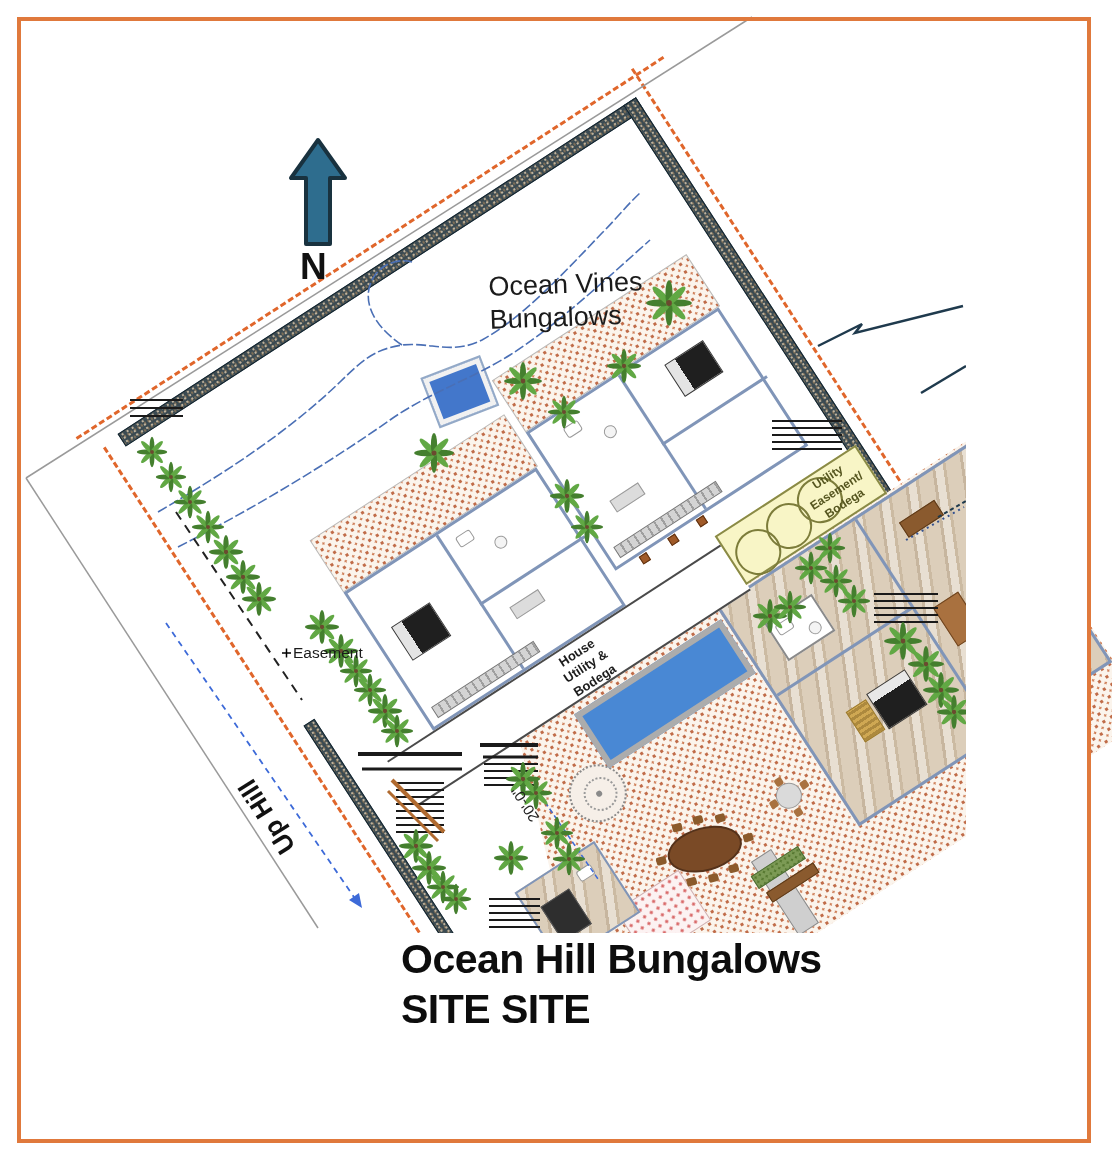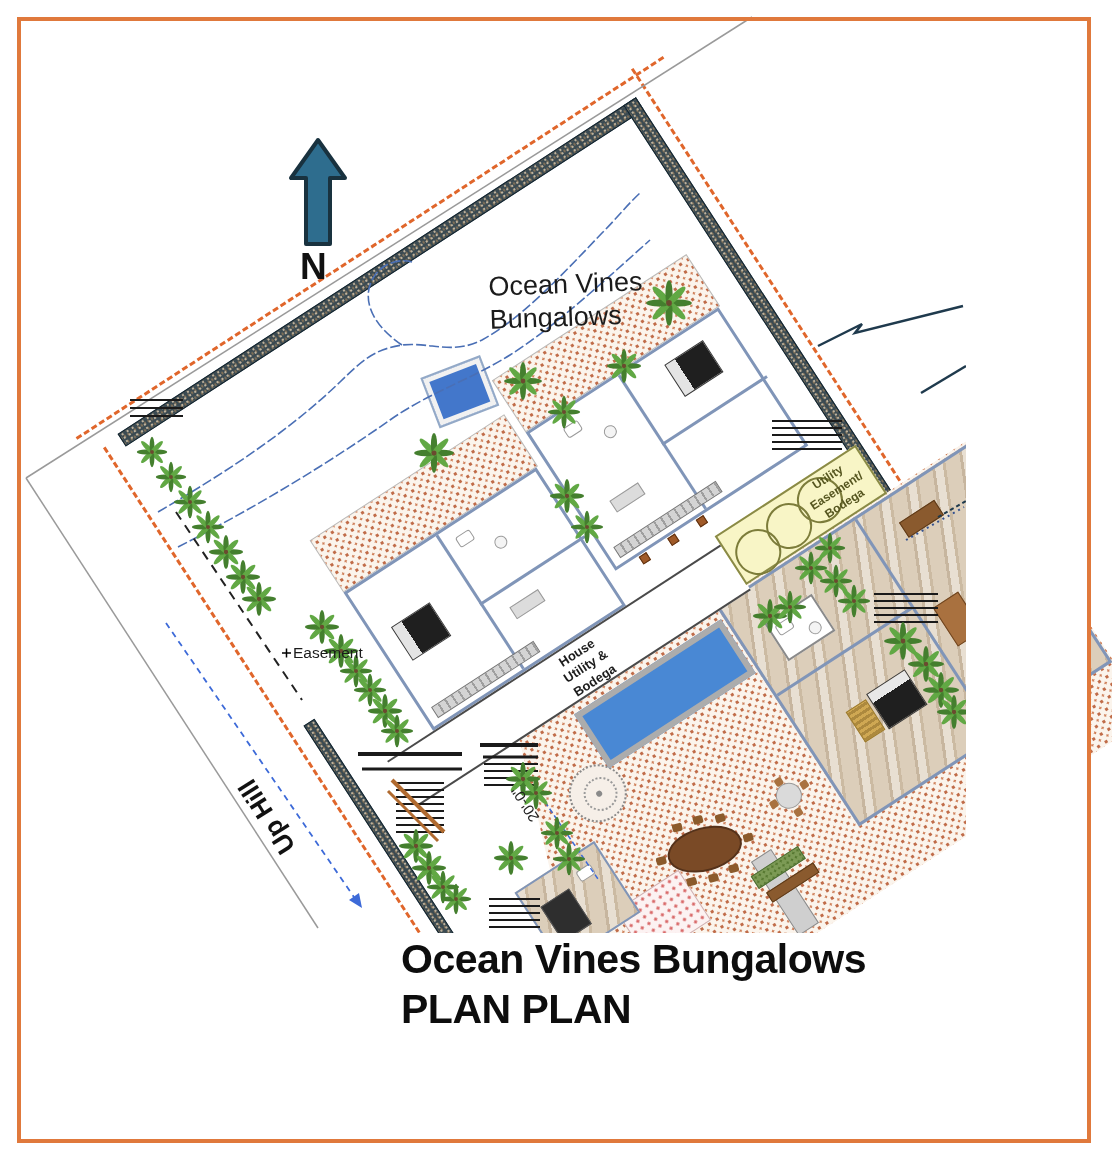--- a/index.html
+++ b/index.html
@@ -326,18 +326,18 @@
 
   <div class="abs site-label">
     <div>Ocean Vines</div>
     <div>Bungalows</div>
   </div>
   <div class="abs parking-label">Easement</div>
   <div class="abs uphill-label">Up Hill</div>
   <div class="abs dim-label">20'-0"</div>
 
   <div class="abs title-block">
-    <div>Ocean Vines Bungalows</div>
-    <div>PLAN PLAN</div>
+    <div>Ocean Hill Bungalows</div>
+    <div>SITE SITE</div>
   </div>
 
   <div class="abs frame"></div>
 </div>
 
 </body></html>

